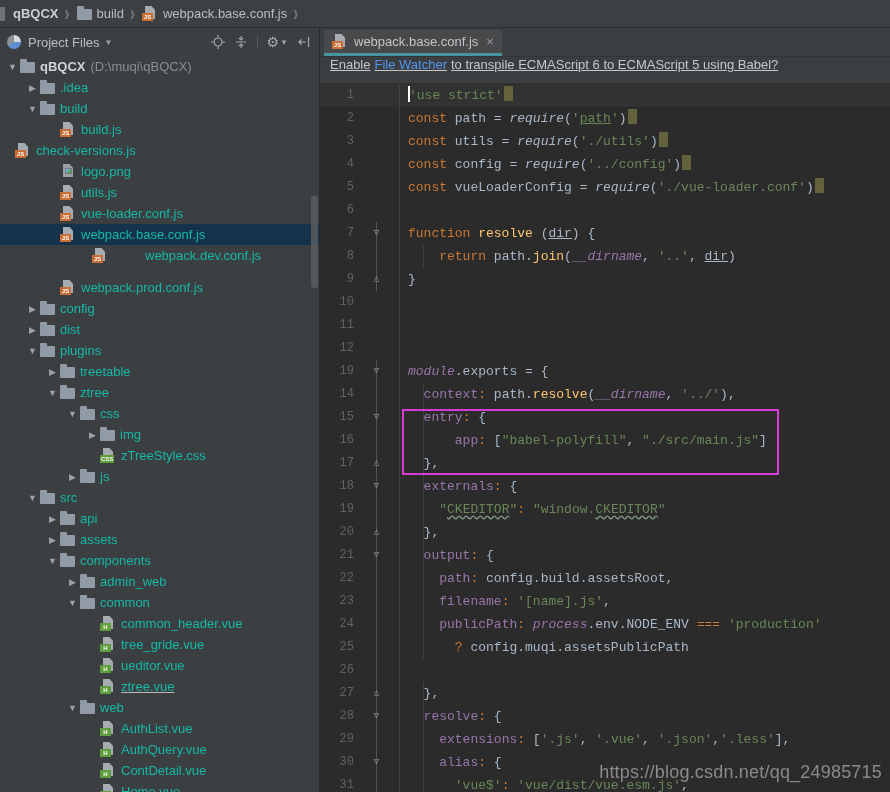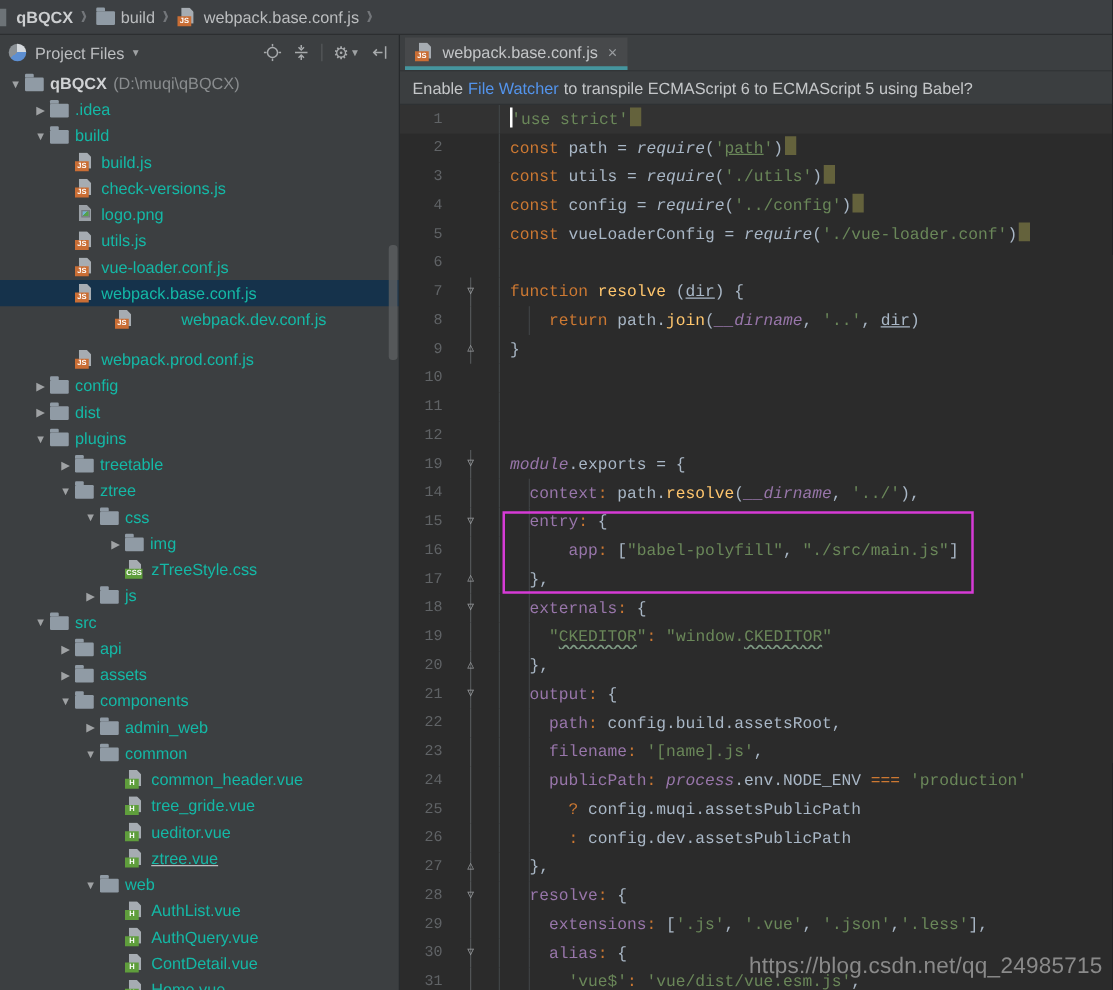--- a/index.html
+++ b/index.html
@@ -67,21 +67,21 @@
 
   
   .tabbar { height:29px; background:#3c3f41; border-bottom:1px solid #323537; display:flex; align-items:flex-end; }
   .tab { height:26px; margin-left:4px; background:#47494b; display:flex; align-items:center;
     padding:0 8px; gap:6px; border-bottom:3px solid #45959e; cursor:default; }
   .tab .ttl { color:#c3c5c7; }
   .tab .close { color:#9a9da0; font-size:13px; margin-left:2px; }
 
   
   .notif { height:27px; background:#3b3e40; border-bottom:1px solid #2e3133;
-    display:flex; align-items:center; padding-left:10px; color:#c5c7c9; }
+    display:flex; align-items:flex-start; padding-left:10px; color:#c5c7c9;text-decoration:underline; }
   .notif a { color:#5394ec; text-decoration:none; cursor:pointer; margin:0 4px; }
 
   
   .codewrap { flex:1; position:relative; background:#2b2b2b; overflow:hidden;
     font-family:"Liberation Mono","DejaVu Sans Mono", monospace; font-size:13px; }
   .line { display:flex; height:23px; line-height:23px; }
   .line.cur { background:#323232; }
   .g { width:80px; flex:none; display:flex; position:relative; border-right:1px solid #3f4345; }
   .num { width:34px; text-align:right; color:#606366; font-size:12px;
     font-family:"Liberation Mono","DejaVu Sans Mono", monospace; }
@@ -185,21 +185,21 @@
             <span class="tlabel">build</span>
           </div>
           <div class="trow" style="padding-left: 45px;">
             <span class="arrow"></span>
             <span class="fi js">
               <span class="pg"></span>
               <span class="bd">JS</span>
             </span>
             <span class="tlabel">build.js</span>
           </div>
-          <div class="trow" style="padding-left: 45px;">
+          <div class="trow" style="">
             <span class="arrow"></span>
             <span class="fi js">
               <span class="pg"></span>
               <span class="bd">JS</span>
             </span>
             <span class="tlabel">check-versions.js</span>
           </div>
           <div class="trow" style="padding-left: 45px;">
             <span class="arrow"></span>
             <span class="fi png">
@@ -589,21 +589,20 @@
               <span class="num">25</span>
               <span class="foldcol"></span>
             </div>
             <span class="c"><span class="tk-t">      </span><span class="tk-k">? </span><span class="tk-t">config.muqi.assetsPublicPath</span></span>
           </div>
           <div class="line fc g1">
             <div class="g">
               <span class="num">26</span>
               <span class="foldcol"></span>
             </div>
-            <span class="c"><span class="tk-t">      </span><span class="tk-k">: </span><span class="tk-t">config.dev.assetsPublicPath</span></span>
           </div>
           <div class="line fc g1">
             <div class="g">
               <span class="num">27</span>
               <span class="foldcol"><span class="fm">△</span></span>
             </div>
             <span class="c"><span class="tk-t">  },</span></span>
           </div>
           <div class="line fc g1">
             <div class="g">

